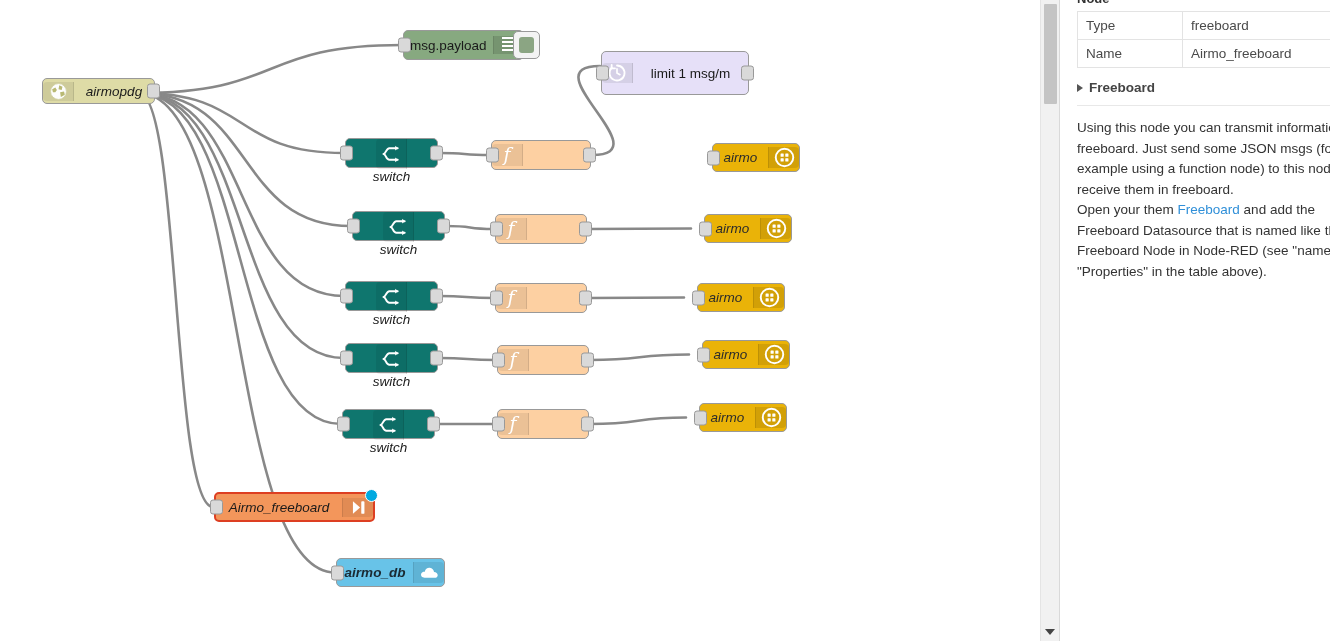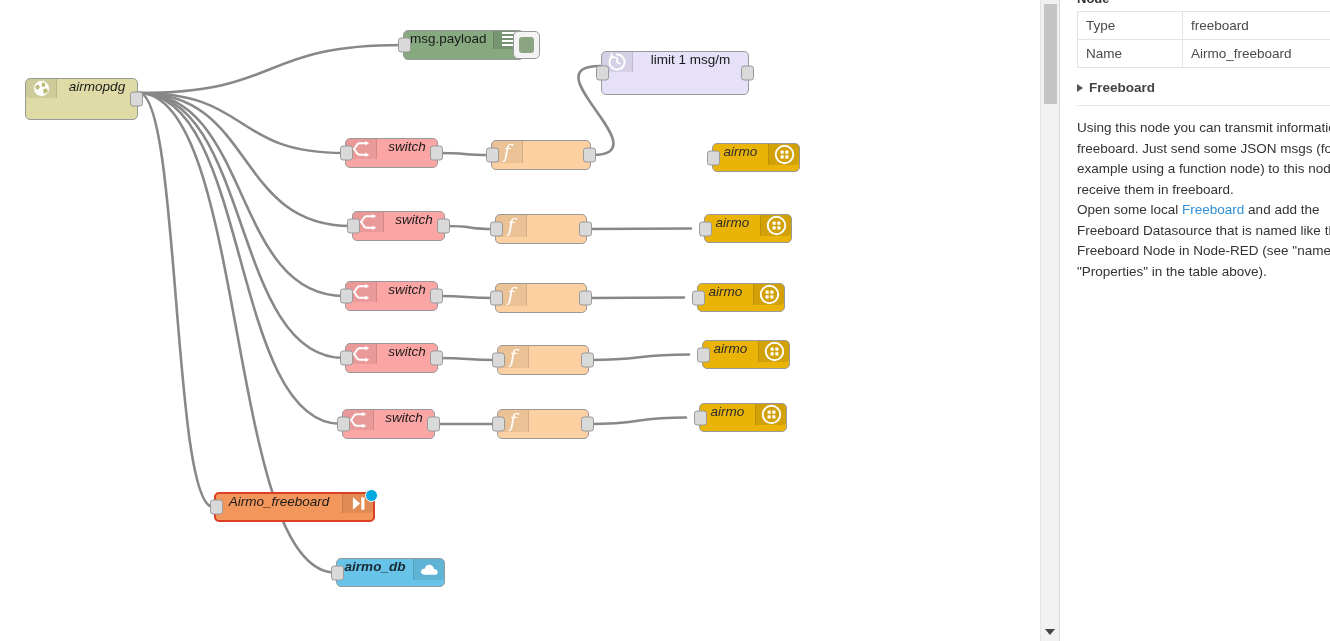--- a/index.html
+++ b/index.html
@@ -31,21 +31,21 @@
     width: 1046px;
     height: 641px;
     pointer-events: none;
   }
 
   
   .node {
     position: absolute;
     box-sizing: border-box;
     display: flex;
-    align-items: flex-start;
+    align-items: center;
     border: 1px solid #999999;
     border-radius: 5px;
     overflow: visible;
     cursor: pointer;
   }
   .node .body {
     flex: 1 1 auto;
     display: flex;
     align-items: center;
     justify-content: center;
@@ -82,21 +82,21 @@
     top: 50%;
     transform: translateY(-50%);
   }
   .port.in  { left: -6px; }
   .port.out { right: -6px; }
 
   
   .n-inject   { background: #dedba6; }
   .n-debug    { background: #87a980; }
   .n-delay    { background: #e6e0f8; }
-  .n-switch   { background: #fca5a5; }
+  .n-switch   { background: #0f766e; flex-direction: column; }
   .n-function { background: #fdd0a2; }
   .n-airmo    { background: #eab308; margin-left: 12px; }
   .n-freeboard{ background: #f3965b; }
   .n-db       { background: #68c3e8; font-weight: bold; }
 
   .n-airmo .label { color: #2b2b2b; }
   .n-db .label    { color: #1a2a33; }
 
   .n-airmo .icon-box.right { background: rgba(0,0,0,0.10); }
   .n-db .icon-box.right    { background: rgba(0,0,0,0.08); }
@@ -256,21 +256,21 @@
         <path d="M 446 226 C 476 226, 464 229, 494 229" fill="none" stroke="#888888" stroke-width="2.6" stroke-linecap="round"></path>
         <path d="M 588 229 C 644.65 229, 634.35 228.5, 691 228.5" fill="none" stroke="#888888" stroke-width="2.6" stroke-linecap="round"></path>
         <path d="M 439 296 C 469.25 296, 463.75 298, 494 298" fill="none" stroke="#888888" stroke-width="2.6" stroke-linecap="round"></path>
         <path d="M 588 298 C 640.8 298, 631.2 297.5, 684 297.5" fill="none" stroke="#888888" stroke-width="2.6" stroke-linecap="round"></path>
         <path d="M 439 358 C 470.35 358, 464.65 360, 496 360" fill="none" stroke="#888888" stroke-width="2.6" stroke-linecap="round"></path>
         <path d="M 590 360 C 644.45 360, 634.55 354.5, 689 354.5" fill="none" stroke="#888888" stroke-width="2.6" stroke-linecap="round"></path>
         <path d="M 436 424 C 469 424, 463 424, 496 424" fill="none" stroke="#888888" stroke-width="2.6" stroke-linecap="round"></path>
         <path d="M 590 424 C 642.8 424, 633.2 417.5, 686 417.5" fill="none" stroke="#888888" stroke-width="2.6" stroke-linecap="round"></path>
       </svg>
     <div id="nodes-layer">
-        <div class="node n-inject" style="left: 25px; top: 78px; width: 113px; height: 42px;">
+        <div class="node n-inject" style="left: 42px; top: 78px; width: 113px; height: 26px;">
           <div class="icon-box left">
             <svg width="19" height="19" viewBox="0 0 24 24">
               <circle cx="12" cy="12" r="10" fill="#fdfdfd" stroke="#cfcf9e" stroke-width="1"></circle>
               <path d="M4 9 L8 7 L10 10 L8 13 L5 13 Z M13 4 L17 6 L16 10 L12 9 Z M14 13 L19 12 L20 16 L15 19 Z" fill="#b9b974"></path>
             </svg>
           </div>
           <div class="body">
             <span class="label">airmopdg</span>
           </div>
           <div class="port out"></div>
@@ -563,19 +563,19 @@
       </table>
 
       <div class="section-head">
         <span class="tri"></span>
         <span>Freeboard</span>
       </div>
 
       <div class="help">
         <p>Using this node you can transmit information to freeboard. Just send some JSON msgs (for example using a function node) to this node and receive them in freeboard.</p>
         <p>
-          <span>Open some local </span><a href="#">Freeboard</a><span> and add the Freeboard Datasource that is named like the Freeboard Node in Node-RED (see "name" below "Properties" in the table above).</span>
+          <span>Open your them </span><a href="#">Freeboard</a><span> and add the Freeboard Datasource that is named like the Freeboard Node in Node-RED (see "name" below "Properties" in the table above).</span>
         </p>
       </div>
     </div>
   </div>
 
 </div>
 
 </body></html>

